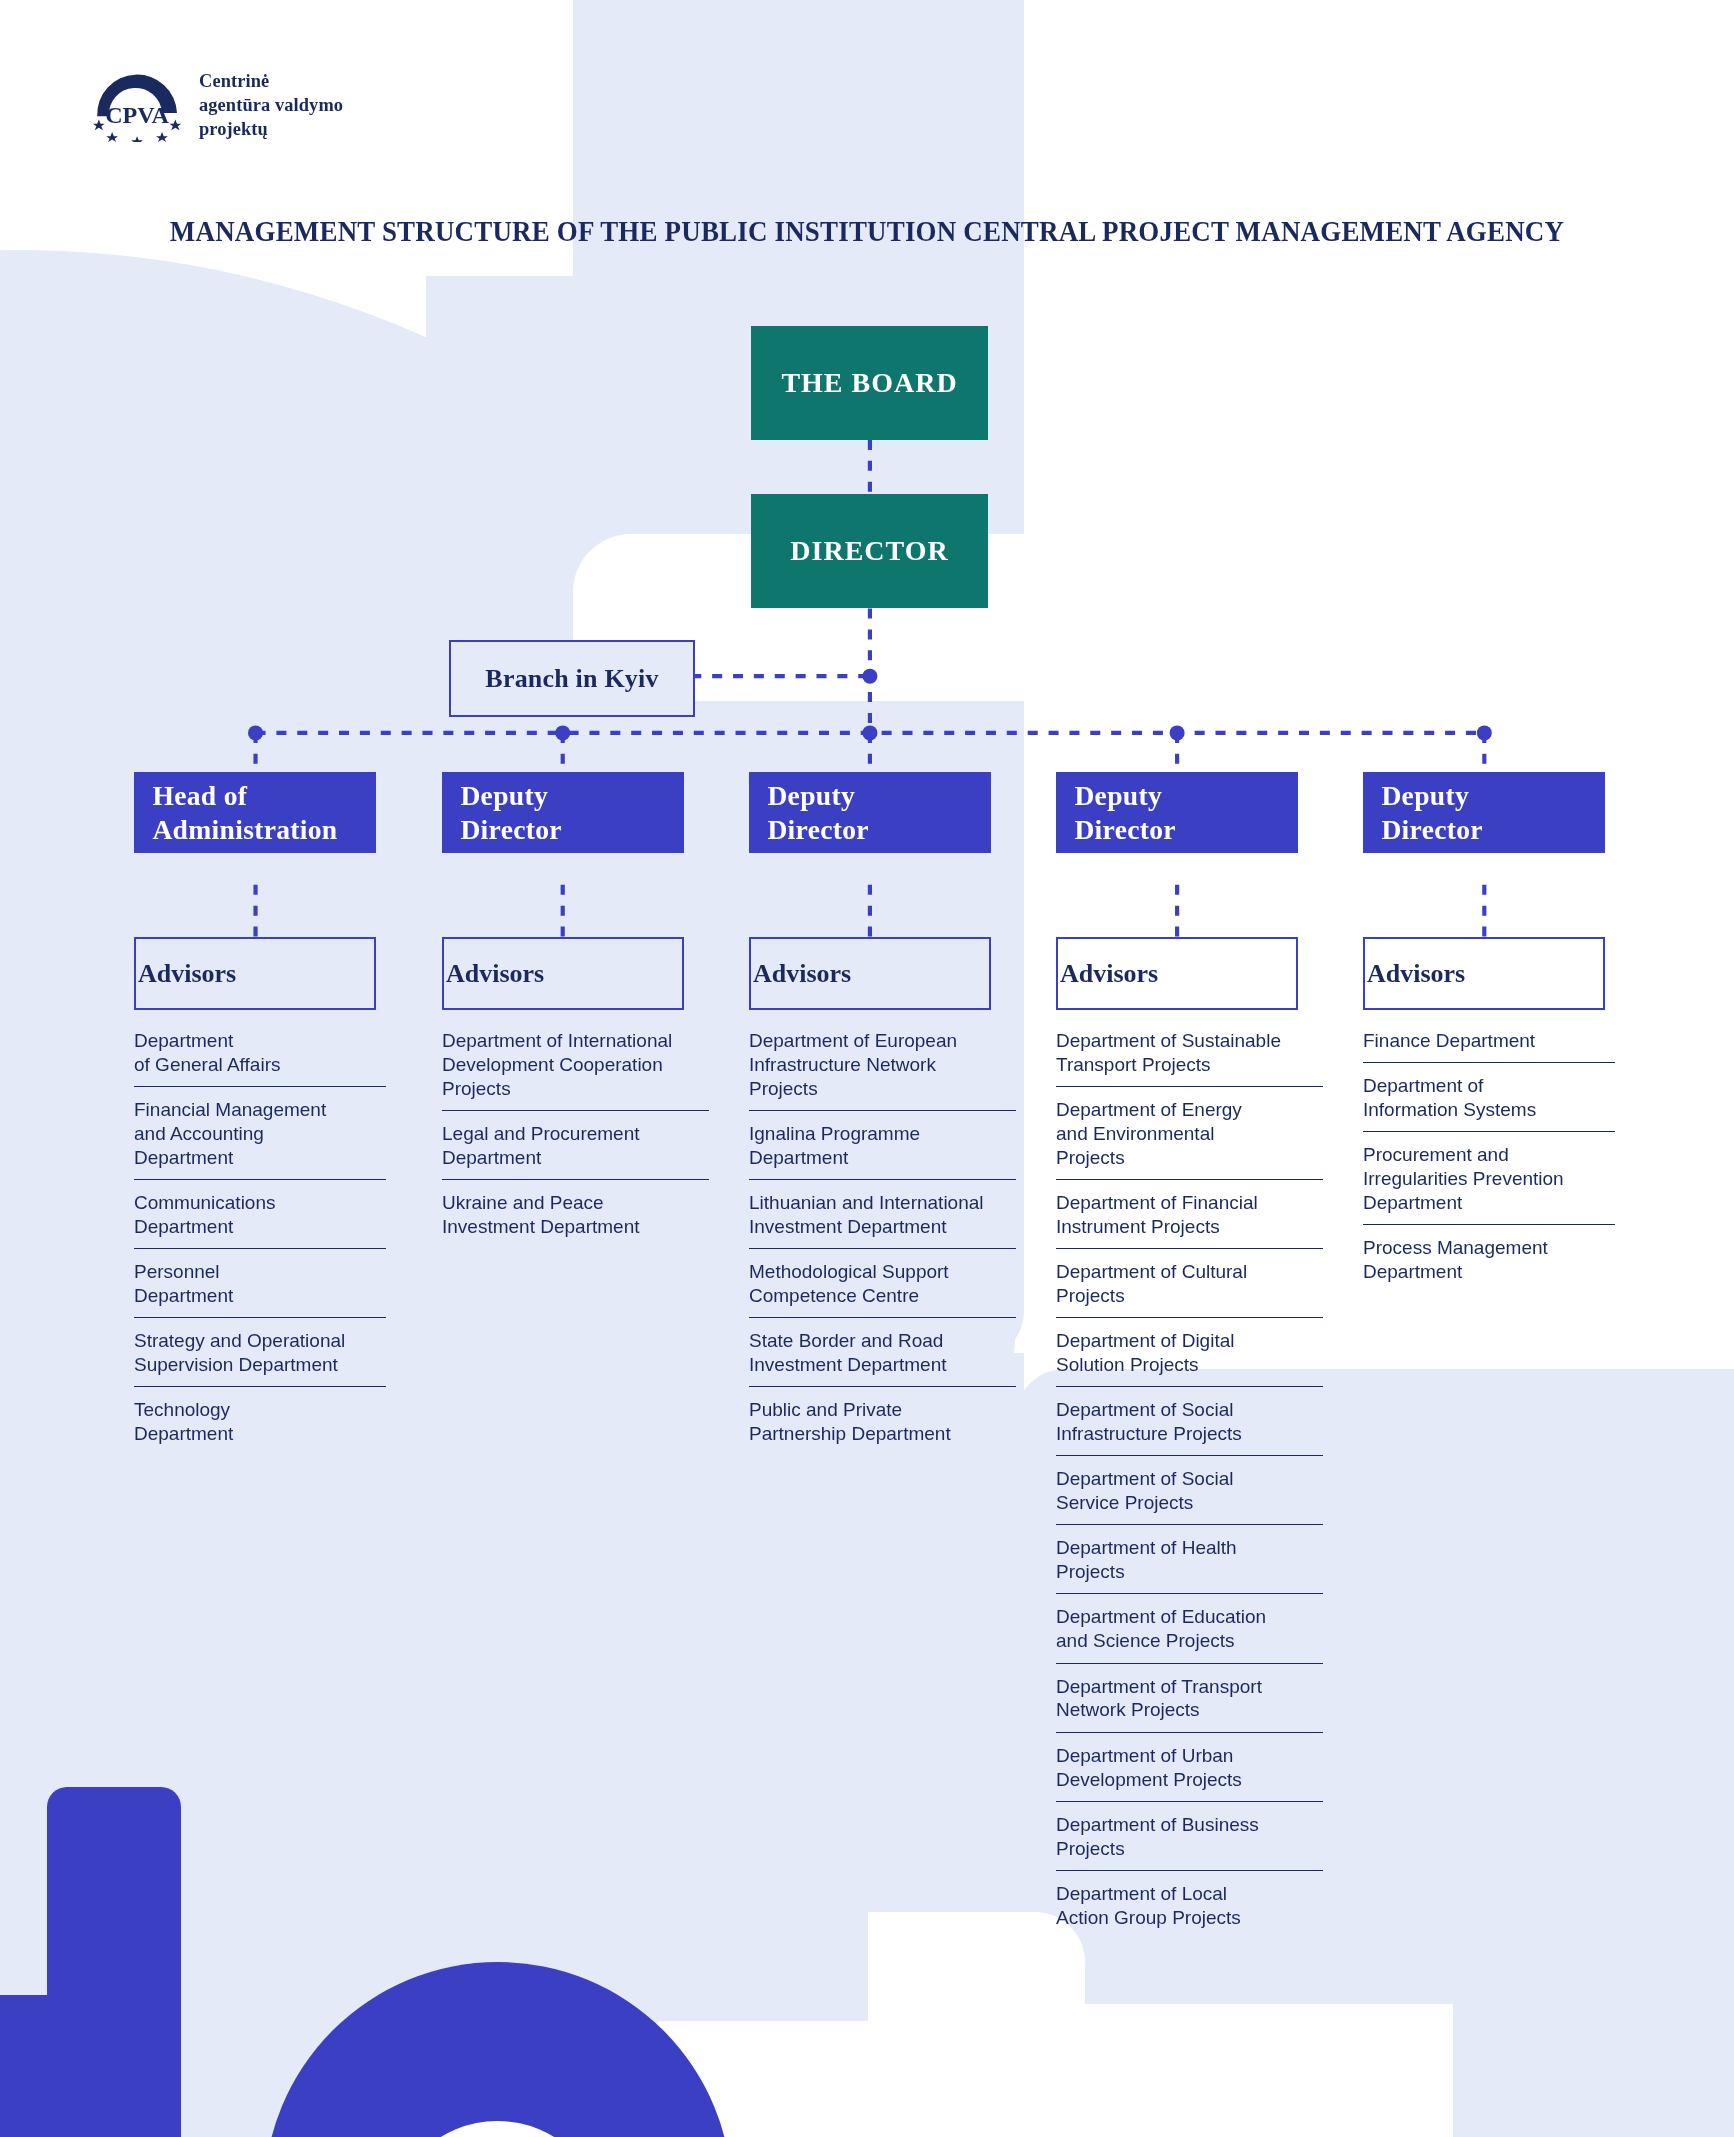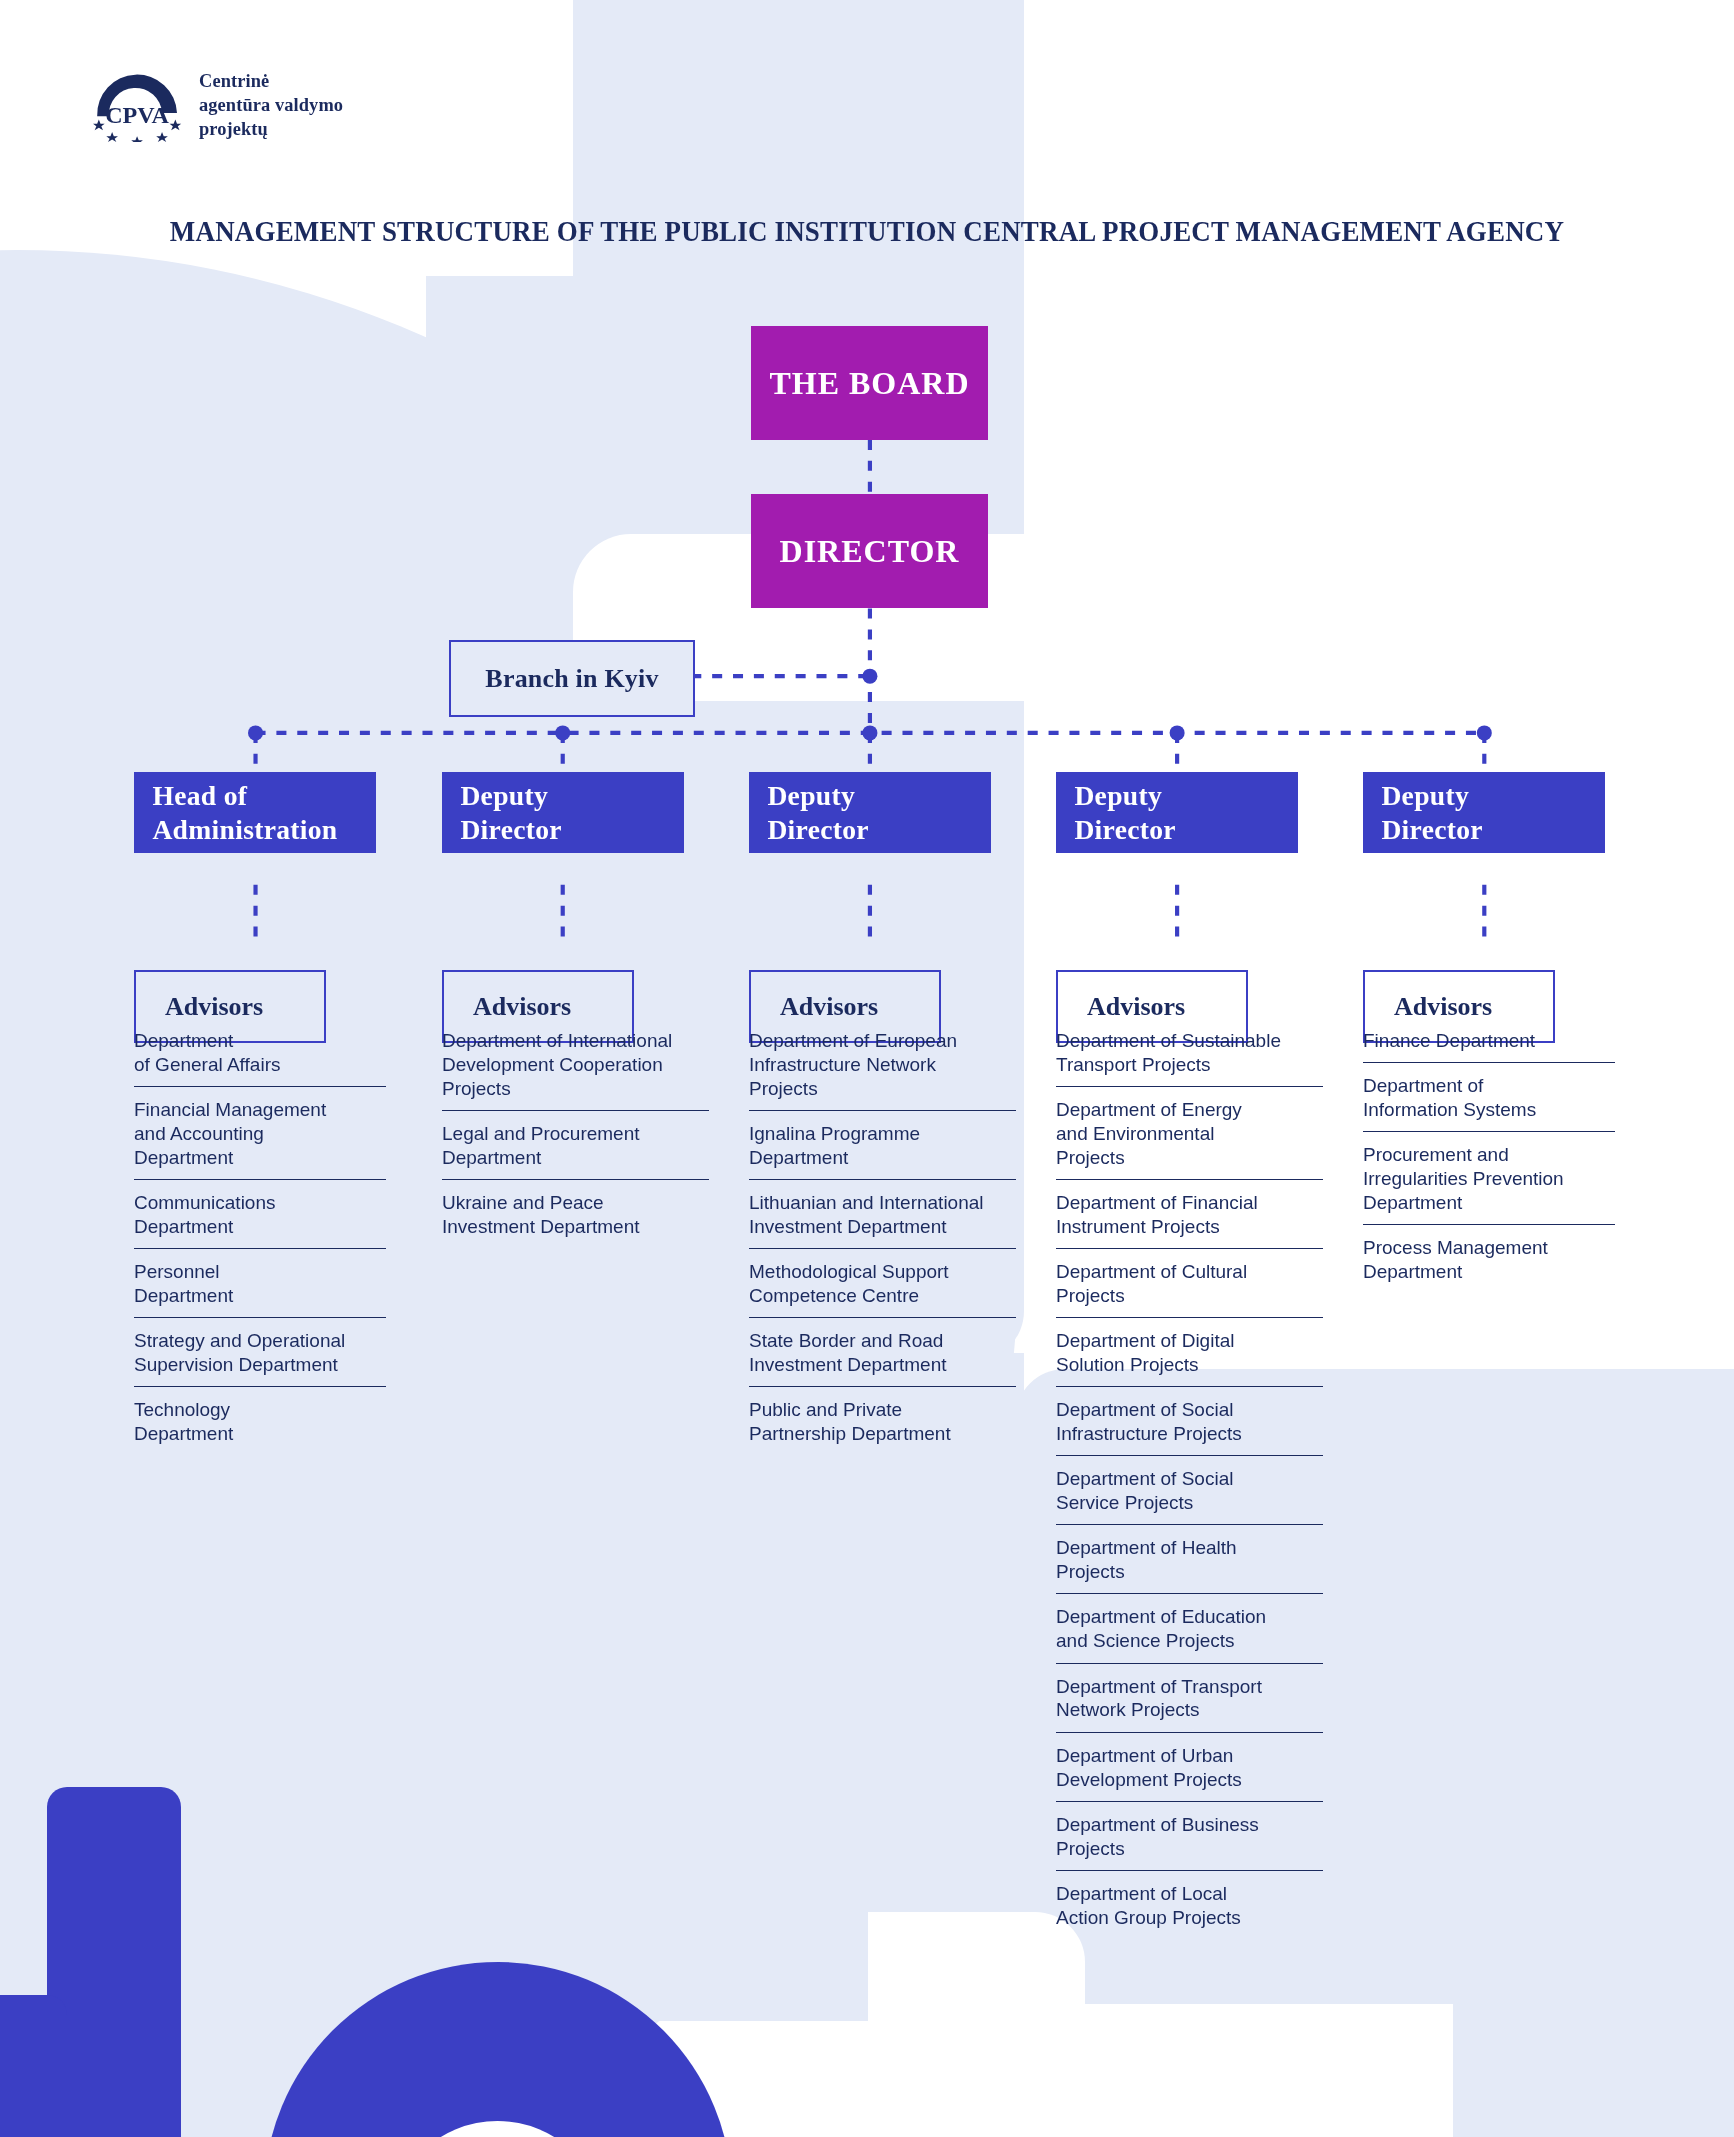--- a/index.html
+++ b/index.html
@@ -119,26 +119,26 @@
     transform:scaleX(.93);
     white-space:nowrap;
   }
 
   
   #wires { position:absolute; left:0; top:0; width:1734px; height:2137px; }
 
   
   .navybox {
     position:absolute;
-    background:#a21caf;
+    background:#0f766e;
     color:#ffffff;
     display:flex; align-items:center; justify-content:center;
     font-family:"Liberation Serif", serif;
     font-weight:700;
-    font-size:32px;
+    font-size:28px;
     letter-spacing:1px;
   }
   #box-board  { left:751px; top:326px; width:237px; height:114px; }
   #box-director { left:751px; top:494px; width:237px; height:114px; }
 
   #box-branch {
     position:absolute; left:449px; top:640px; width:242px; height:73px;
     border:2.1px solid #3b3fc4;
     background:#e4eaf7;
     display:flex; align-items:center; justify-content:center;
@@ -157,26 +157,26 @@
     color:#ffffff;
     font-family:"Liberation Serif", serif;
     font-weight:700; font-size:27.6px;
     line-height:1.22;
     letter-spacing:0.3px;
     padding:0 0 0 18.4px;
     box-sizing:border-box;
     display:flex; flex-direction:column; justify-content:center;
   }
   .advbox {
-    position:absolute; top:970px;
-    width:192px; height:73px;
+    position:absolute; top:937px;
+    width:242px; height:73px;
     border:2.1px solid #3b3fc4;
     box-sizing:border-box;
     display:flex; align-items:center;
-    padding-left:29px;
+    padding-left:2px;
     font-family:"Liberation Serif", serif;
     font-weight:700; font-size:26px;
     color:#1b2a5e;
   }
   .deplist {
     position:absolute; top:1029px;
     width:252px;
   }
   .dep {
     font-size:19px;

